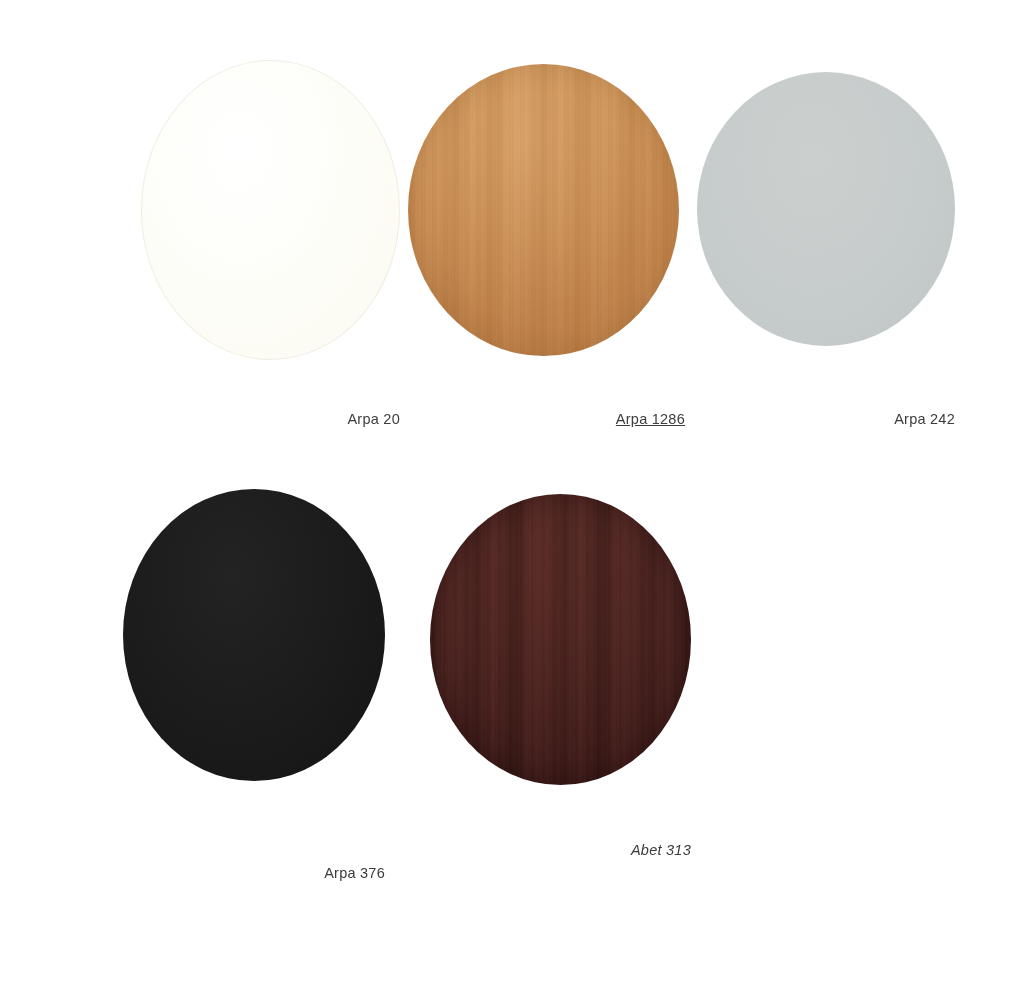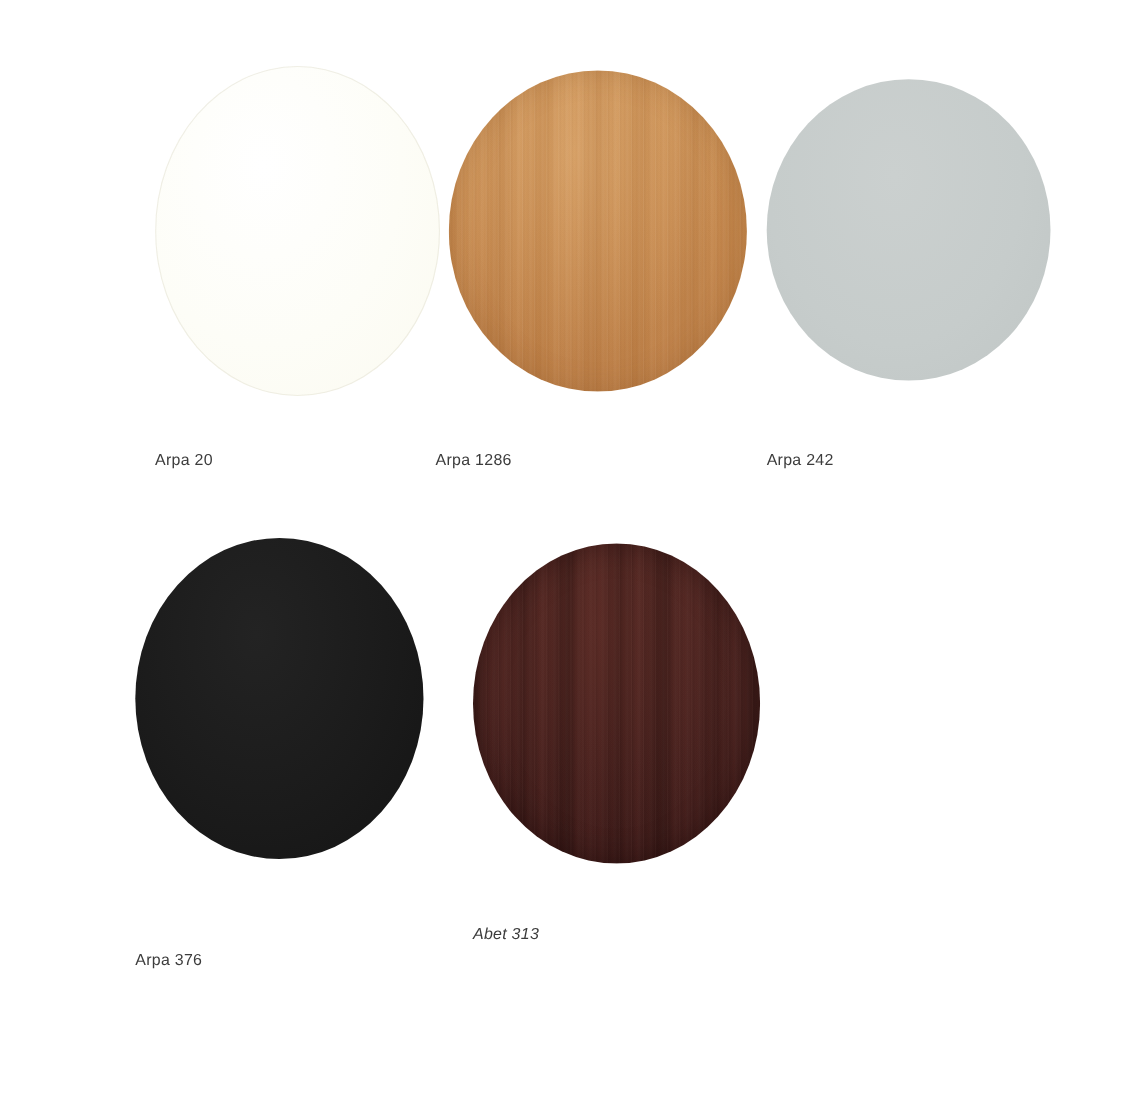--- a/index.html
+++ b/index.html
@@ -27,21 +27,21 @@
   }
 
   .swatch-disc {
     position: absolute;
     border-radius: 50%;
     overflow: hidden;
   }
 
   .swatch-label {
     position: absolute;
-    text-align: left;
+    text-align: right;
     font-family: "Liberation Sans", sans-serif;
     font-size: 14.5px;
     letter-spacing: 0.25px;
     color: #3c3c3c;
     white-space: nowrap;
     line-height: 1;
   }
 
   
   #swatch-arpa-20 .swatch-disc {
@@ -83,23 +83,24 @@
         rgba(214,158,96,0.00) 30px,
         rgba(158,96,40,0.16) 48px,
         rgba(206,150,88,0.02) 66px,
         rgba(168,104,44,0.22) 88px),
       
       radial-gradient(ellipse at 42% 26%, rgba(227,177,120,0.55) 0%, rgba(199,142,84,0.0) 62%),
       linear-gradient(180deg, #cd9459 0%, #c68a50 48%, #bd8049 100%);
     box-shadow: inset 0 0 26px rgba(120,70,28,0.22);
   }
   #swatch-arpa-1286 .swatch-label {
-    left: 396px;
+    left: 414px;
     top: 412px;
     width: 271px;
+    text-decoration: underline;
   }
 
   
   #swatch-arpa-211 .swatch-disc {
     left: 697px;
     top: 72px;
     width: 258px;
     height: 274px;
     background:
       radial-gradient(ellipse at 45% 32%, #cbd0cf 0%, #c6cccb 58%, #c0c6c5 100%);

